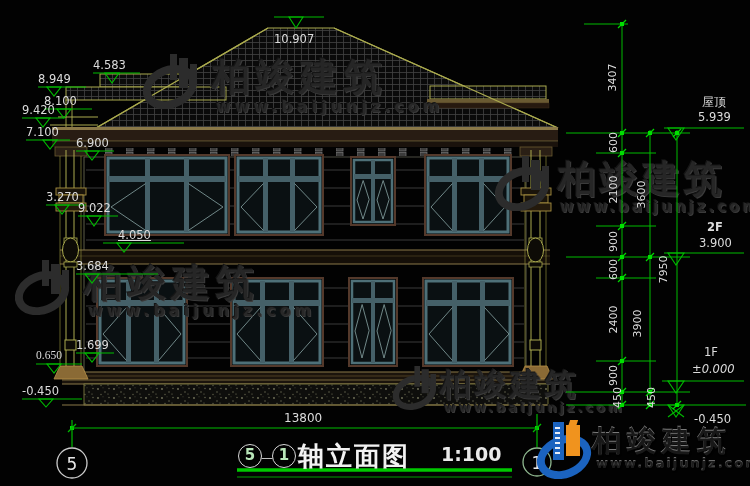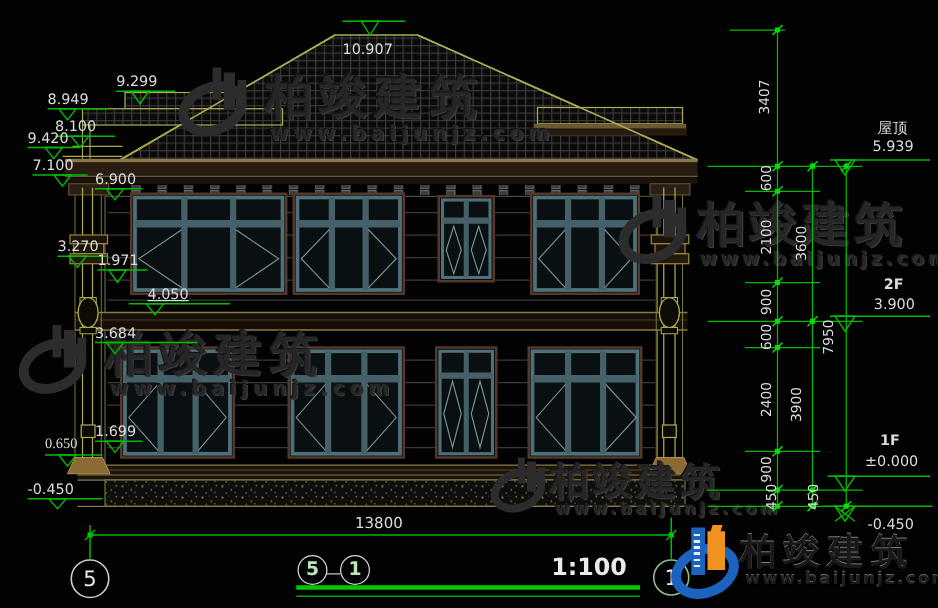--- a/index.html
+++ b/index.html
@@ -382,40 +382,40 @@
       <circle cx="537" cy="462" r="14" stroke="#8fb88f" stroke-width="1.3"></circle>
     </g>
 
     <g>
       <line x1="237" y1="470" x2="512" y2="470" stroke="#00c800" stroke-width="3.5"></line>
       <line x1="237" y1="477" x2="512" y2="477" stroke="#00a000" stroke-width="1.2"></line>
     </g>
   </svg>
 
   <div class="lbl" style="left:274px;top:5px;margin-top:29px;">10.907</div>
-  <div class="lbl" style="left:93px;top:60px;">9.299</div>
+  <div class="lbl" style="left:93px;top:60px;">4.583</div>
   <div class="lbl" style="left:38px;top:74px;">8.949</div>
   <div class="lbl" style="left:44px;top:96px;">8.100</div>
   <div class="lbl" style="left:22px;top:105px;">9.420</div>
   <div class="lbl" style="left:26px;top:127px;">7.100</div>
   <div class="lbl" style="left:76px;top:138px;">6.900</div>
   <div class="lbl" style="left:46px;top:192px;">3.270</div>
-  <div class="lbl" style="left:78px;top:203px;">1.971</div>
+  <div class="lbl" style="left:78px;top:203px;">9.022</div>
   <div class="lbl" style="left:118px;top:230px;text-decoration:underline;">4.050</div>
   <div class="lbl" style="left:76px;top:261px;">3.684</div>
   <div class="lbl" style="left:76px;top:340px;">1.699</div>
   <div class="lbl" style="left:36px;top:350px;font-family:Liberation Serif, serif;">0.650</div>
   <div class="lbl" style="left:22px;top:386px;">-0.450</div>
 
   <div class="lbl cjk" style="left:702px;top:96px;">屋顶</div>
   <div class="lbl" style="left:698px;top:112px;">5.939</div>
   <div class="lbl" style="left:707px;top:222px;font-weight:bold;">2F</div>
   <div class="lbl" style="left:699px;top:238px;">3.900</div>
-  <div class="lbl" style="left:704px;top:347px;font-weight:bold;">1F</div>
-  <div class="lbl" style="left:692px;top:364px;">±0.000</div>
+  <div class="lbl" style="left:704px;top:347px;font-weight:normal;">1F</div>
+  <div class="lbl" style="left:692px;top:364px;font-style:italic;">±0.000</div>
   <div class="lbl" style="left:694px;top:414px;">-0.450</div>
 
   <div class="rot" style="left:590px;top:72px;">3407</div>
   <div class="rot" style="left:591px;top:137px;">600</div>
   <div class="rot" style="left:591px;top:184px;">2100</div>
   <div class="rot" style="left:591px;top:236px;">900</div>
   <div class="rot" style="left:591px;top:264px;">600</div>
   <div class="rot" style="left:591px;top:314px;">2400</div>
   <div class="rot" style="left:591px;top:370px;">900</div>
   <div class="rot" style="left:595px;top:392px;">450</div>
@@ -425,20 +425,21 @@
   <div class="rot" style="left:641px;top:264px;">7950</div>
 
   <div class="lbl" style="left:284px;top:412px;font-size:12px;">13800</div>
 
   <div class="axisnum" style="left:61px;top:454px;">5</div>
   <div class="axisnum" style="left:526px;top:453px;">1</div>
 
   <div class="tcirc" style="left:238px;top:444px;">5</div>
   <div class="lbl" style="left:261px;top:452px;color:#d8d8d8;font-size:12px;">—</div>
   <div class="tcirc" style="left:272px;top:444px;">1</div>
+  <div class="title-cn" style="left:298px;top:439px;">轴立面图</div>
   <div class="title-scale" style="left:441px;top:443px;">1:100</div>
 
   <div id="brandlogo">
     <div class="cl-ring"></div>
     <div class="cl-tower-blue"></div>
     <div class="cl-win"></div>
     <div class="cl-notch"></div>
     <div class="cl-tower-orange"></div>
     <div class="cl-text">柏竣建筑</div>
     <div class="cl-url">www.baijunjz.com</div>

